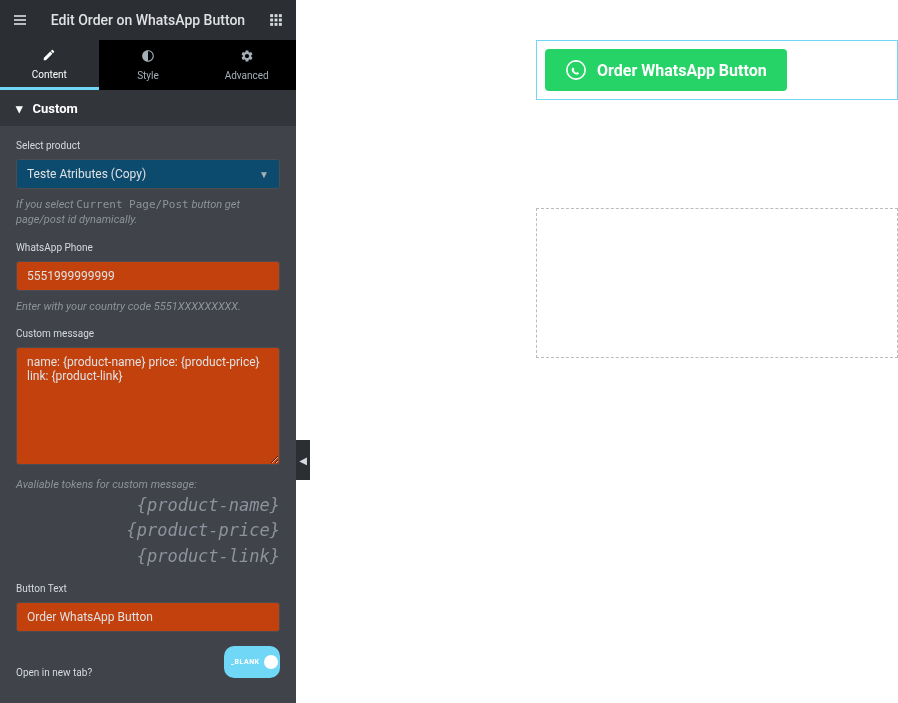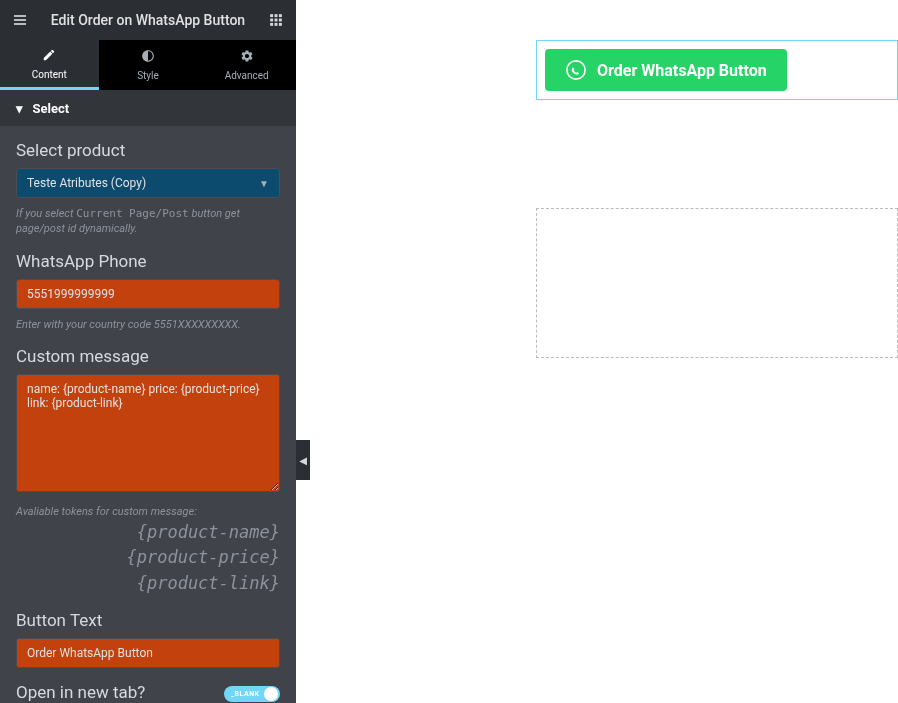--- a/index.html
+++ b/index.html
@@ -79,21 +79,21 @@
       cursor: pointer;
     }
     .section-body {
       padding: 14px 16px;
       overflow-y: auto;
       flex: 1;
     }
     .field-group { margin-bottom: 14px; }
     .field-label {
       color: #d5dadf;
-      font-size: 17px;
+      font-size: 10px;
       margin-bottom: 8px;
       display: block;
     }
     .select-wrap {
       position: relative;
       background: #0c4a6e;
       border: 1px solid #4a4d53;
       border-radius: 3px;
       height: 30px;
       display: flex;
@@ -135,21 +135,21 @@
     }
     .token-line { font-family: monospace; font-style: italic; font-size: 17px; color: #8d939e; line-height: 1.5; text-align: right; }
     .toggle-row {
       display: flex;
       align-items: flex-end;
       justify-content: space-between;
       margin-top: 10px;
     }
     .toggle {
       width: 56px;
-      height: 16px;
+      height: 32px;
       background: #71d7f7;
       border-radius: 10px;
       position: relative;
       cursor: pointer;
       display: flex;
       align-items: center;
     }
     .toggle-label {
       color: #fff;
       font-size: 7px;
@@ -269,21 +269,21 @@
         <svg width="14" height="14" viewBox="0 0 24 24" fill="currentColor">
             <path d="M19.14 12.94c.04-.3.06-.61.06-.94 0-.32-.02-.64-.07-.94l2.03-1.58c.18-.14.23-.41.12-.61l-1.92-3.32c-.12-.22-.37-.29-.59-.22l-2.39.96c-.5-.38-1.03-.7-1.62-.94l-.36-2.54c-.04-.24-.24-.41-.48-.41h-3.84c-.24 0-.43.17-.47.41l-.36 2.54c-.59.24-1.13.57-1.62.94l-2.39-.96c-.22-.08-.47 0-.59.22L2.74 8.87c-.12.21-.08.47.12.61l2.03 1.58c-.05.3-.09.63-.09.94s.02.64.07.94l-2.03 1.58c-.18.14-.23.41-.12.61l1.92 3.32c.12.22.37.29.59.22l2.39-.96c.5.38 1.03.7 1.62.94l.36 2.54c.05.24.24.41.48.41h3.84c.24 0 .44-.17.47-.41l.36-2.54c.59-.24 1.13-.56 1.62-.94l2.39.96c.22.08.47 0 .59-.22l1.92-3.32c.12-.22.07-.47-.12-.61l-2.01-1.58zM12 15.6c-1.98 0-3.6-1.62-3.6-3.6s1.62-3.6 3.6-3.6 3.6 1.62 3.6 3.6-1.62 3.6-3.6 3.6z"></path>
           </svg>
       </span>
       <span>Advanced</span>
     </div>
   </div>
 
   <div class="section-header">
     <span>▾</span>
-    <span>Select</span>
+    <span>Custom</span>
   </div>
 
   <div class="section-body">
 
     <div class="field-group">
       <label class="field-label">Select product</label>
       <div class="select-wrap">
         <span>Teste Atributes (Copy)</span>
         <span class="select-caret">▼</span>
       </div>

